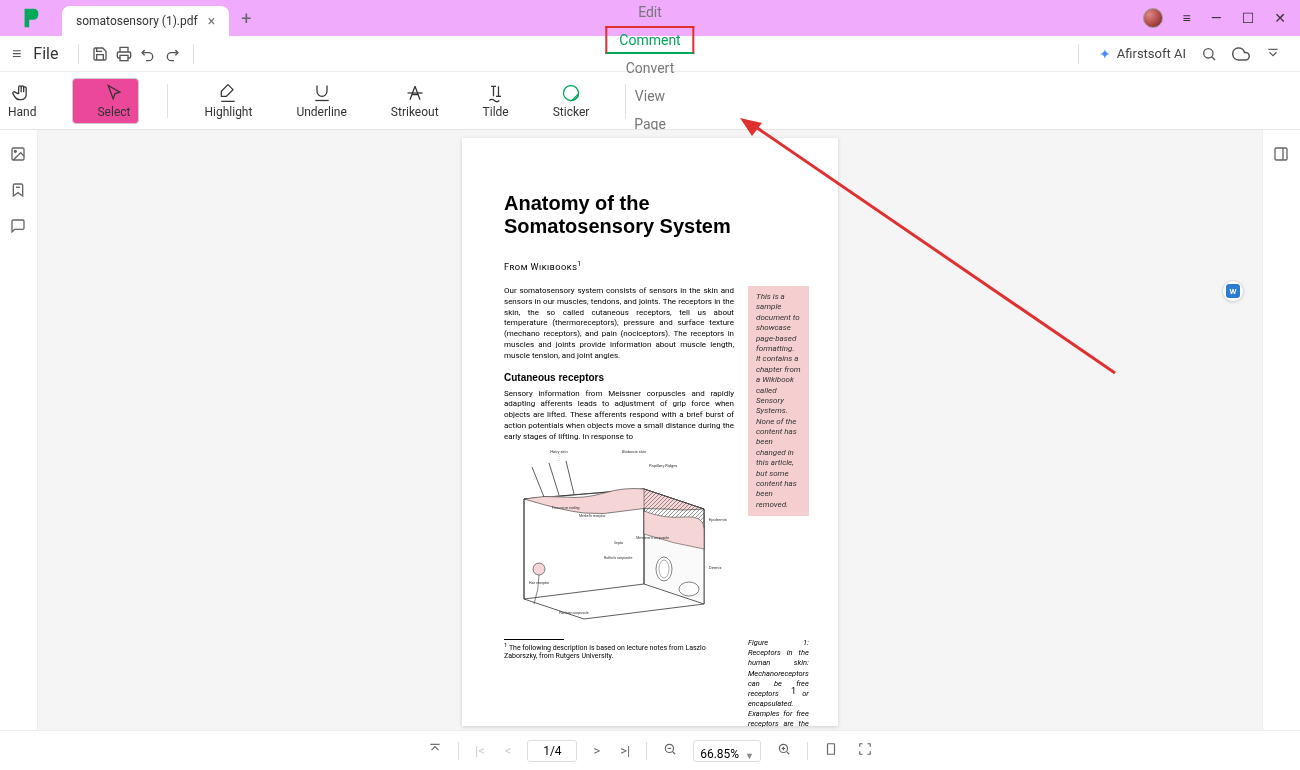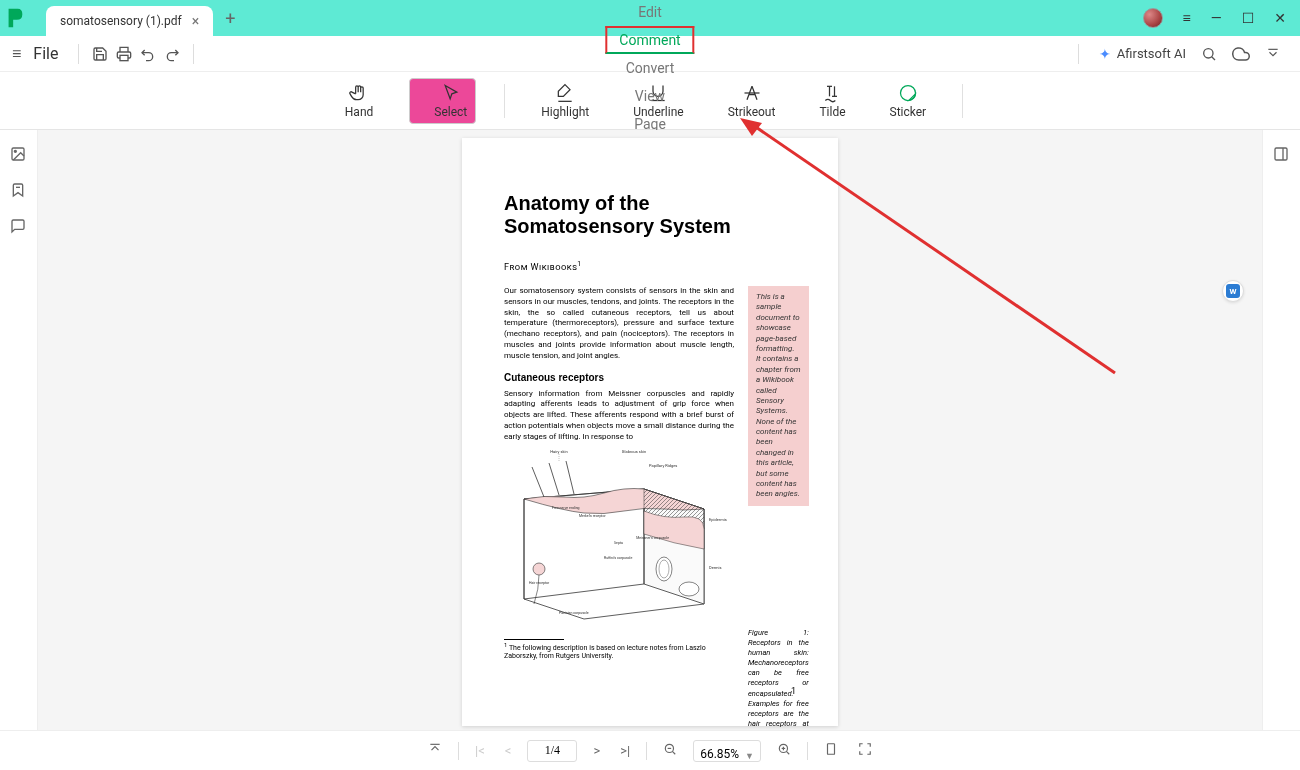--- a/index.html
+++ b/index.html
@@ -1,19 +1,19 @@
 <!DOCTYPE html>
 <html><head>
 <meta charset="utf-8">
 <style>
   * { box-sizing: border-box; margin: 0; padding: 0; font-family: -apple-system, BlinkMacSystemFont, "Segoe UI", Roboto, Arial, sans-serif; }
   body { width: 1300px; height: 770px; background: #f1f3f4; overflow: hidden; position: relative; }
   
   
-  .title-bar { height: 36px; background: #5eead4; display: flex; align-items: center; padding-left: 4px; }
+  .title-bar { height: 36px; background: #f0abfc; display: flex; align-items: center; padding-left: 20px; }
   .logo { width: 22px; height: 22px; margin-right: 20px; position: relative; }
   .logo svg { width: 100%; height: 100%; }
   .tab { background: #fff; border-radius: 8px 8px 0 0; height: 30px; padding: 0 14px; display: flex; align-items: center; font-size: 12px; color: #333; margin-top: 6px; gap: 10px; }
   .tab .close { font-size: 14px; color: #777; cursor: pointer; }
   .new-tab { margin-left: 12px; font-size: 18px; color: #666; cursor: pointer; }
   .title-right { margin-left: auto; display: flex; align-items: center; gap: 20px; padding-right: 14px; }
   .avatar { width: 20px; height: 20px; border-radius: 50%; background: radial-gradient(circle at 30% 30%, #d88 0%, #a44 60%, #622 100%); border: 1px solid #999; }
   .win-btn { font-size: 14px; color: #333; cursor: pointer; }
   
   
@@ -24,21 +24,21 @@
   .menu-divider { width: 1px; height: 20px; background: #ddd; margin: 0 6px; }
   .menu-icon { width: 18px; height: 18px; cursor: pointer; color: #555; display: flex; align-items: center; justify-content: center; }
   .menu-center { position: absolute; left: 50%; transform: translateX(-50%); display: flex; align-items: center; gap: 0; flex-direction: column; }
   .menu-item { font-size: 14px; color: #777; padding: 6px 14px; cursor: pointer; }
   .menu-item.active { color: #00a85a; border: 2px solid #e03030; border-bottom: 2px solid #00a85a; padding: 4px 12px; position: relative; }
   .menu-right { margin-left: auto; display: flex; align-items: center; gap: 14px; padding-right: 18px; }
   .ai-btn { display: flex; align-items: center; gap: 6px; font-size: 13px; color: #444; }
   .ai-star { color: #4a8cff; font-size: 14px; }
   
   
-  .toolbar { height: 58px; background: #fff; display: flex; align-items: center; justify-content: center; gap: 28px; border-bottom: 1px solid #e5e5e5; }
+  .toolbar { height: 58px; background: #fff; display: flex; align-items: center; justify-content: flex-start; gap: 28px; border-bottom: 1px solid #e5e5e5; }
   .tool { display: flex; flex-direction: column; align-items: center; gap: 2px; cursor: pointer; padding: 4px 8px; border-radius: 4px; }
   .tool.selected { background: #ec4899; border: 1px solid #ccc; padding-left: 24px; }
   .tool-icon { width: 20px; height: 20px; display: flex; align-items: center; justify-content: center; }
   .tool-label { font-size: 12px; color: #333; }
   .tool-divider { width: 1px; height: 34px; background: #e0e0e0; }
   
   
   .main-area { display: flex; height: calc(770px - 36px - 36px - 58px - 40px); background: #f5f5f5; position: relative; }
   .left-sidebar { width: 38px; background: #fff; border-right: 1px solid #eee; display: flex; flex-direction: column; align-items: center; gap: 18px; padding-top: 16px; }
   .right-sidebar { width: 38px; background: #fff; border-left: 1px solid #eee; display: flex; flex-direction: column; align-items: center; padding-top: 16px; }
@@ -63,21 +63,21 @@
   .page-num { position: absolute; bottom: 30px; right: 42px; font-size: 9px; }
   
   
   .word-badge { position: absolute; top: 150px; right: 56px; width: 22px; height: 22px; border-radius: 50%; background: #fff; border: 1px solid #ddd; display: flex; align-items: center; justify-content: center; box-shadow: 0 1px 3px rgba(0,0,0,0.1); }
   .word-badge-inner { width: 14px; height: 14px; border-radius: 3px; background: #2b7cd3; color: #fff; font-size: 8px; font-weight: bold; display: flex; align-items: center; justify-content: center; }
   
   
   .bottom-bar { height: 40px; background: #fff; border-top: 1px solid #eee; display: flex; align-items: center; justify-content: center; gap: 12px; }
   .nav-btn { color: #666; font-size: 13px; cursor: pointer; padding: 2px 4px; }
   .nav-btn.disabled { color: #ccc; }
-  .page-input { width: 50px; height: 22px; border: 1px solid #ddd; border-radius: 3px; text-align: center; font-size: 12px; font-family: Liberation Serif, serif; }
+  .page-input { width: 50px; height: 22px; border: 1px solid #ddd; border-radius: 3px; text-align: center; font-size: 12px; }
   .zoom-box { display: flex; align-items: flex-end; border: 1px solid #ddd; border-radius: 3px; height: 22px; padding: 0 6px; font-size: 12px; gap: 6px; }
   .bottom-divider { width: 1px; height: 18px; background: #ddd; }
   
   
   .red-arrow { position: absolute; top: 118px; left: 740px; width: 380px; height: 260px; pointer-events: none; z-index: 100; }
 </style>
 </head>
 <body>
 
 <div class="title-bar">
@@ -302,21 +302,21 @@
             <text x="165" y="90" font-size="3.5" fill="#333" text-anchor="end">Meissner's corpuscle</text>
             <text x="100" y="110" font-size="3.5" fill="#333">Ruffini's corpuscle</text>
             <text x="25" y="135" font-size="3.5" fill="#333">Hair receptor</text>
             <text x="55" y="165" font-size="3.5" fill="#333">Pacinian corpuscle</text>
             <text x="110" y="95" font-size="3.5" fill="#333">Septa</text>
           </svg>
           <div class="underline-short"></div>
           <div class="footnote"><sup>1</sup><span> The following description is based on lecture notes from Laszlo Zaborszky, from Rutgers University.</span></div>
         </div>
         <div class="col-right">
-          <div class="pink-box">This is a sample document to showcase page-based formatting. It contains a chapter from a Wikibook called Sensory Systems. None of the content has been changed in this article, but some content has been angles.</div>
+          <div class="pink-box">This is a sample document to showcase page-based formatting. It contains a chapter from a Wikibook called Sensory Systems. None of the content has been changed in this article, but some content has been removed.</div>
           <div style="height:68px"></div>
           <div class="fig-caption">Figure 1: Receptors in the human skin: Mechanoreceptors can be free receptors or encapsulated. Examples for free receptors are the hair receptors at the roots of hairs. Encapsulated receptors are the Pacinian corpuscles and the receptors in the glabrous (hairless) skin: Meissner corpuscles, Ruffini corpuscles and Merkel's disks.</div>
         </div>
       </div>
       <div class="page-num">1</div>
     </div>
   </div>
 
   <div class="right-sidebar">
     <span class="sidebar-icon"><svg width="16" height="16" viewBox="0 0 24 24" fill="none" stroke="#666" stroke-width="2">

